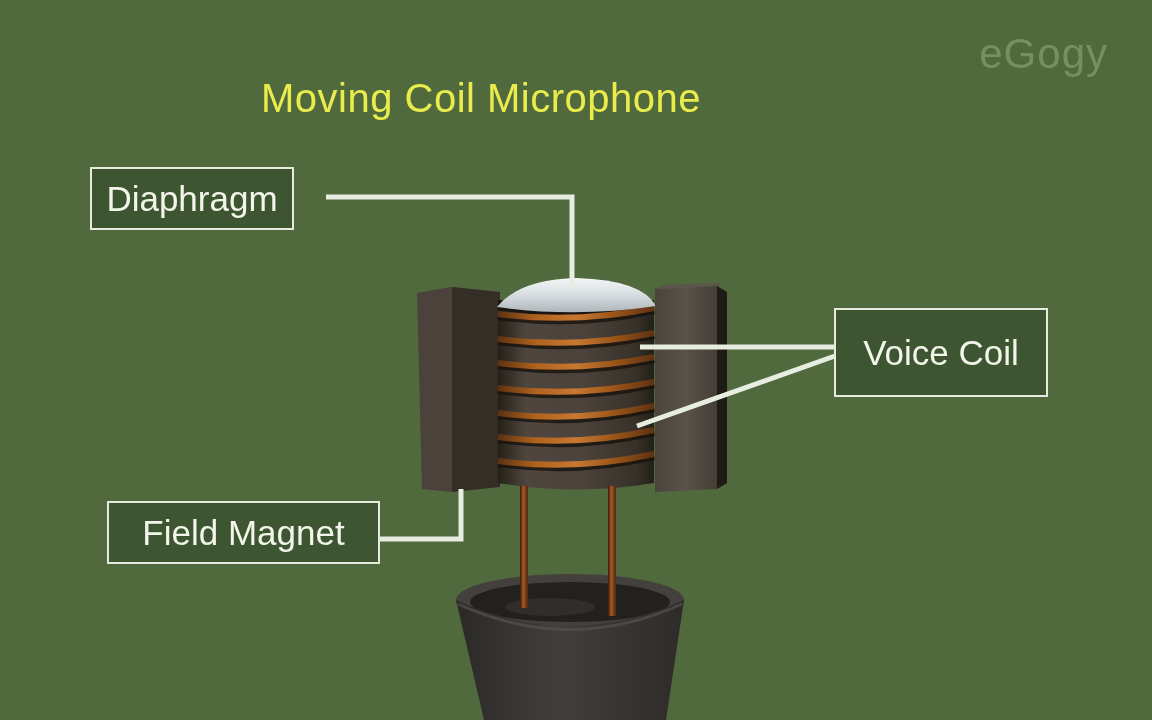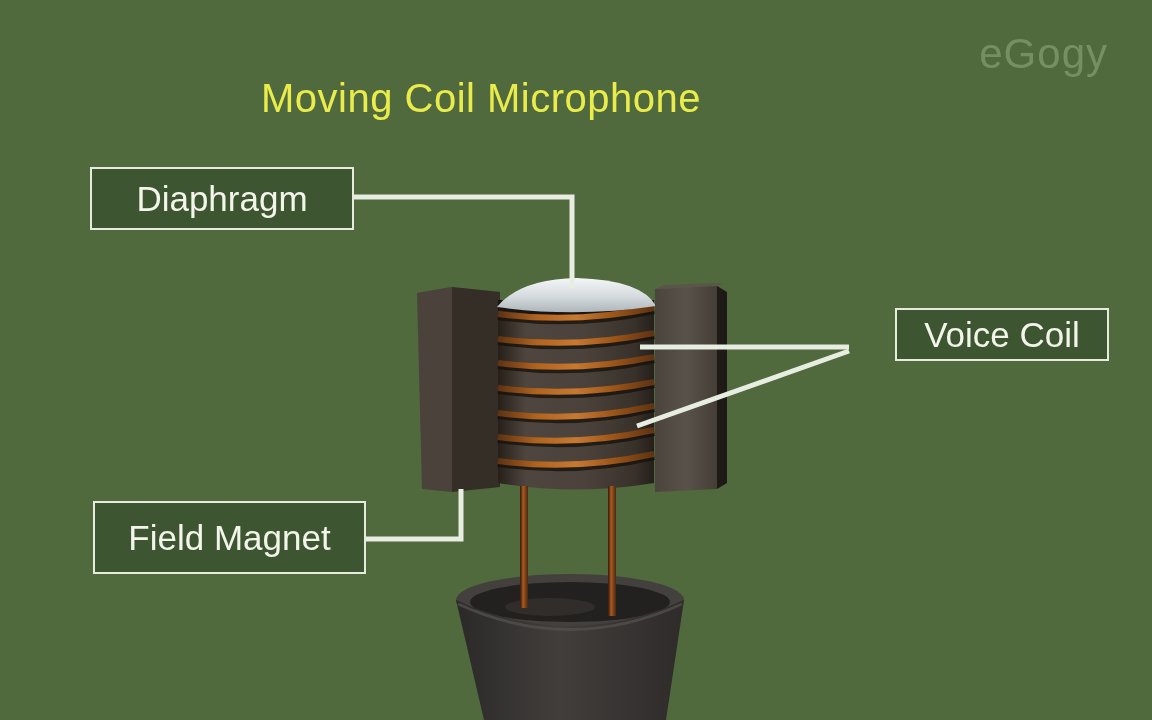--- a/index.html
+++ b/index.html
@@ -13,23 +13,23 @@
   .stage{position:relative;width:1152px;height:720px;background:var(--background);}
   .stage svg{position:absolute;left:0;top:0;}
   .title{position:absolute;left:0;top:76px;width:962px;text-align:center;
          font-size:40px;color:var(--title-text);letter-spacing:0.5px;}
   .watermark{position:absolute;top:30px;right:44px;font-size:42px;font-weight:normal;
              color:var(--watermark-text);opacity:0.9;letter-spacing:1px;}
   .label-box{position:absolute;background:var(--label-box-fill);
              border:2px solid var(--label-box-border);color:var(--label-text);
              display:flex;align-items:center;justify-content:center;
              font-size:35px;box-sizing:border-box;}
-  .lb-diaphragm{left:90px;top:167px;width:264px;height:63px;}
-  .lb-voicecoil{left:895px;top:308px;width:214px;height:53px;}
-  .lb-fieldmagnet{left:93px;top:501px;width:273px;height:73px;}
+  .lb-diaphragm{left:90px;top:167px;width:204px;height:63px;}
+  .lb-voicecoil{left:834px;top:308px;width:214px;height:89px;}
+  .lb-fieldmagnet{left:107px;top:501px;width:273px;height:63px;}
 </style>
 </head>
 <body>
 
 <div class="stage">
 
   <svg width="1152" height="720" viewBox="0 0 1152 720">
     <defs>
       <linearGradient id="cylG" x1="0" y1="0" x2="1" y2="0">
         <stop offset="0" stop-color="#262019"></stop>

